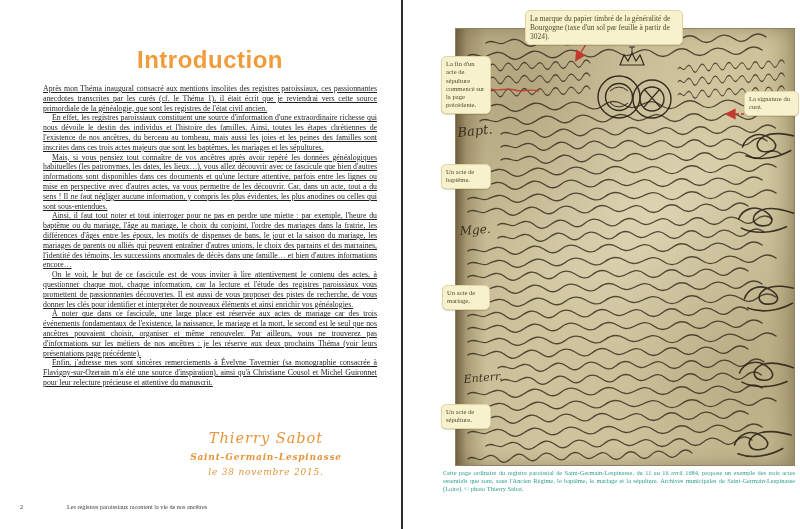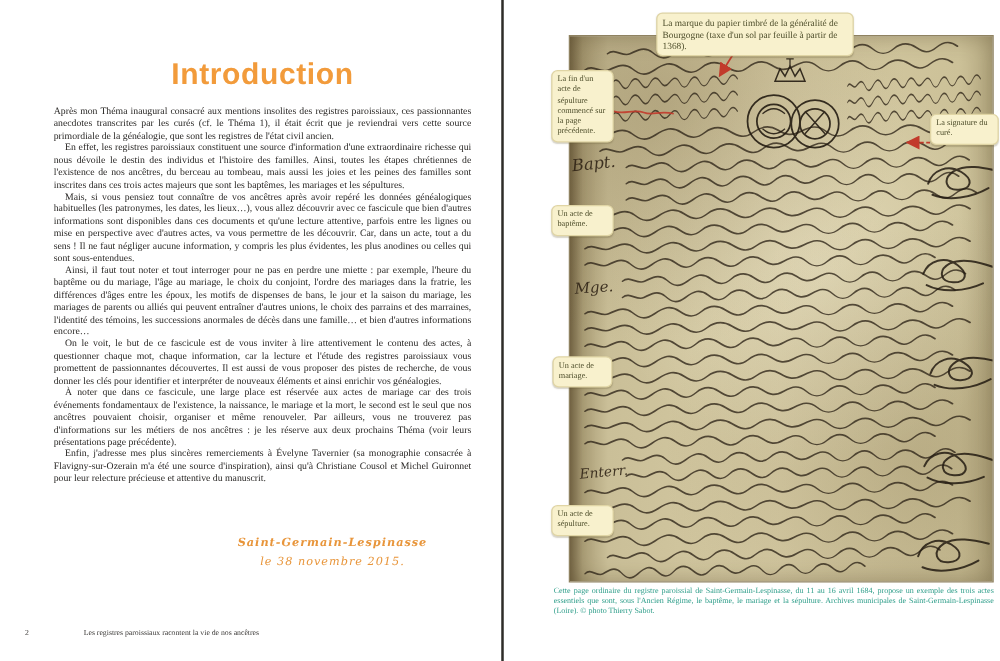--- a/index.html
+++ b/index.html
@@ -6,21 +6,21 @@
   #spread{position:relative;width:800px;height:529px;background:#ffffff;overflow:hidden;
           font-family:"Liberation Serif",serif;}
   .gutter{position:absolute;left:401px;top:0;width:2px;height:529px;background:#2e2c28;}
 
   
   #left-page{position:absolute;left:0;top:0;width:401px;height:406px;}
   .title{position:absolute;left:43px;top:46px;width:334px;text-align:center;
          font-family:"Liberation Sans",sans-serif;font-weight:bold;font-size:24px;
          letter-spacing:.5px;color:#f29b3b;}
   .bodytext{position:absolute;left:43px;top:84px;width:334px;color:#211f1d;}
-  .bodytext p{margin:0;font-size:7.8px;line-height:9.8px;text-align:justify;text-indent:9px;}
+  .bodytext p{margin:0;font-size:7.8px;line-height:9.8px;text-align:justify;text-indent:9px;text-decoration:underline;}
   .bodytext p.first{text-indent:0;}
   .sig{position:absolute;left:180px;top:430px;width:172px;text-align:center;color:#e8953a;
        font-family:"DejaVu Serif",serif;font-style:italic;}
   .sig-name{font-size:14.5px;letter-spacing:1px;margin-bottom:6px;}
   .sig-place{font-size:9px;letter-spacing:.8px;margin-bottom:5px;font-weight:bold;}
   .sig-date{font-size:9px;letter-spacing:.8px;}
   .footer{position:absolute;top:503px;font-size:6.2px;color:#3c3a38;}
   .fl-num{left:20px;} .fl-text{left:67px;}
 
   
@@ -56,24 +56,25 @@
   <div id="left-page">
     <div class="title">Introduction</div>
 
     <div class="bodytext">
       <p class="first">Après mon Théma inaugural consacré aux mentions insolites des registres paroissiaux, ces passionnantes anecdotes transcrites par les curés (cf. le Théma 1), il était écrit que je reviendrai vers cette source primordiale de la généalogie, que sont les registres de l'état civil ancien.</p>
       <p>En effet, les registres paroissiaux constituent une source d'information d'une extraordinaire richesse qui nous dévoile le destin des individus et l'histoire des familles. Ainsi, toutes les étapes chrétiennes de l'existence de nos ancêtres, du berceau au tombeau, mais aussi les joies et les peines des familles sont inscrites dans ces trois actes majeurs que sont les baptêmes, les mariages et les sépultures.</p>
       <p>Mais, si vous pensiez tout connaître de vos ancêtres après avoir repéré les données généalogiques habituelles (les patronymes, les dates, les lieux…), vous allez découvrir avec ce fascicule que bien d'autres informations sont disponibles dans ces documents et qu'une lecture attentive, parfois entre les lignes ou mise en perspective avec d'autres actes, va vous permettre de les découvrir. Car, dans un acte, tout a du sens ! Il ne faut négliger aucune information, y compris les plus évidentes, les plus anodines ou celles qui sont sous-entendues.</p>
       <p>Ainsi, il faut tout noter et tout interroger pour ne pas en perdre une miette : par exemple, l'heure du baptême ou du mariage, l'âge au mariage, le choix du conjoint, l'ordre des mariages dans la fratrie, les différences d'âges entre les époux, les motifs de dispenses de bans, le jour et la saison du mariage, les mariages de parents ou alliés qui peuvent entraîner d'autres unions, le choix des parrains et des marraines, l'identité des témoins, les successions anormales de décès dans une famille… et bien d'autres informations encore…</p>
       <p>On le voit, le but de ce fascicule est de vous inviter à lire attentivement le contenu des actes, à questionner chaque mot, chaque information, car la lecture et l'étude des registres paroissiaux vous promettent de passionnantes découvertes. Il est aussi de vous proposer des pistes de recherche, de vous donner les clés pour identifier et interpréter de nouveaux éléments et ainsi enrichir vos généalogies.</p>
       <p>À noter que dans ce fascicule, une large place est réservée aux actes de mariage car des trois événements fondamentaux de l'existence, la naissance, le mariage et la mort, le second est le seul que nos ancêtres pouvaient choisir, organiser et même renouveler. Par ailleurs, vous ne trouverez pas d'informations sur les métiers de nos ancêtres : je les réserve aux deux prochains Théma (voir leurs présentations page précédente).</p>
-      <p>Enfin, j'adresse mes plus sincères remerciements à Évelyne Tavernier (sa monographie consacrée à Flavigny-sur-Ozerain m'a été une source d'inspiration), ainsi qu'à Christiane Cousol et Michel Guironnet pour leur relecture précieuse et attentive du manuscrit.</p>
+      <p>Enfin, j'adresse mes sont sincères remerciements à Évelyne Tavernier (sa monographie consacrée à Flavigny-sur-Ozerain m'a été une source d'inspiration), ainsi qu'à Christiane Cousol et Michel Guironnet pour leur relecture précieuse et attentive du manuscrit.</p>
     </div>
 
     <div class="sig">
+      <div class="sig-name">Thierry Sabot</div>
       <div class="sig-place">Saint-Germain-Lespinasse</div>
       <div class="sig-date">le 38 novembre 2015.</div>
     </div>
 
     <span class="footer fl-num" style="position:absolute;">2</span>
     <span class="footer fl-text" style="position:absolute;">Les registres paroissiaux racontent la vie de nos ancêtres</span>
   </div>
 
   <div class="gutter"></div>
 
@@ -153,21 +154,21 @@
         </g>
 
         <g stroke="#c23a2b" fill="none" stroke-width="1.4">
           <path d="M132 12L122 28" marker-end="url(#arrR)"></path>
           <path d="M35 60c8 3 16-2 24 1s12-2 24 1" opacity="0.9"></path>
           <path d="M288 85h-14" stroke-dasharray="3 2" marker-end="url(#arrR)"></path>
         </g>
       </svg>
     </div>
 
-    <div class="callout" id="co-stamp">La marque du papier timbré de la généralité de Bourgogne (taxe d'un sol par feuille à partir de 1368).</div>
+    <div class="callout" id="co-stamp">La marque du papier timbré de la généralité de Bourgogne (taxe d'un sol par feuille à partir de 3024).</div>
     <div class="callout" id="co-burial-end">La fin d'un acte de sépulture commencé sur la page précédente.</div>
     <div class="callout" id="co-baptism">Un acte de baptême.</div>
     <div class="callout" id="co-marriage">Un acte de mariage.</div>
     <div class="callout" id="co-burial">Un acte de sépulture.</div>
     <div class="callout" id="co-cure">La signature du curé.</div>
 
     <div class="caption">Cette page ordinaire du registre paroissial de Saint-Germain-Lespinasse, du 11 au 16 avril 1684, propose un exemple des trois actes essentiels que sont, sous l'Ancien Régime, le baptême, le mariage et la sépulture. Archives municipales de Saint-Germain-Lespinasse (Loire). © photo Thierry Sabot.</div>
 
   </div>
 

